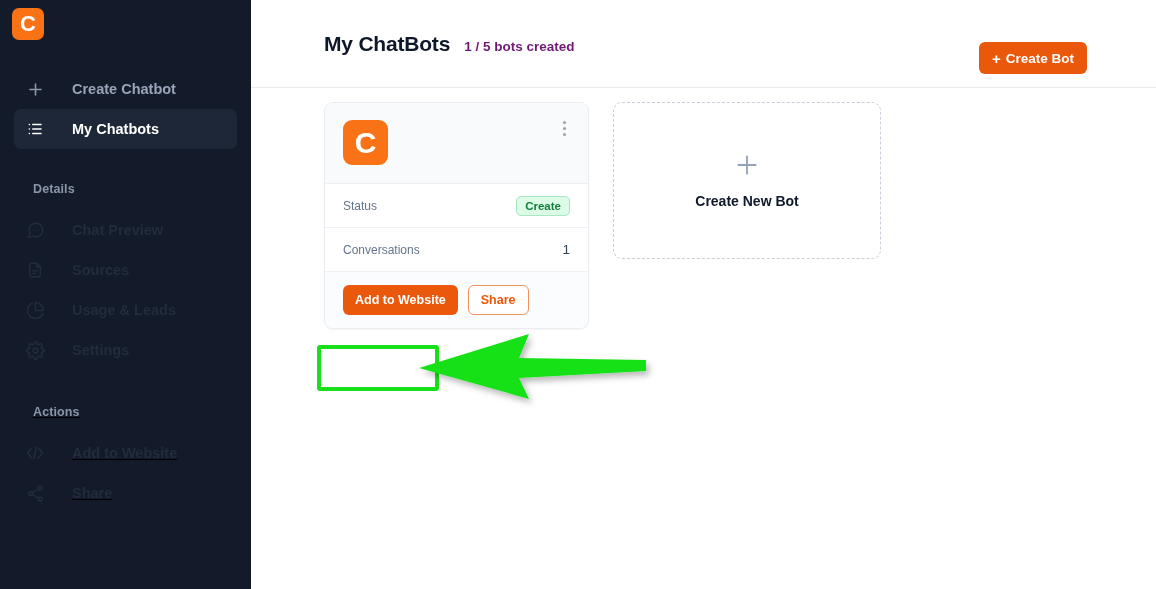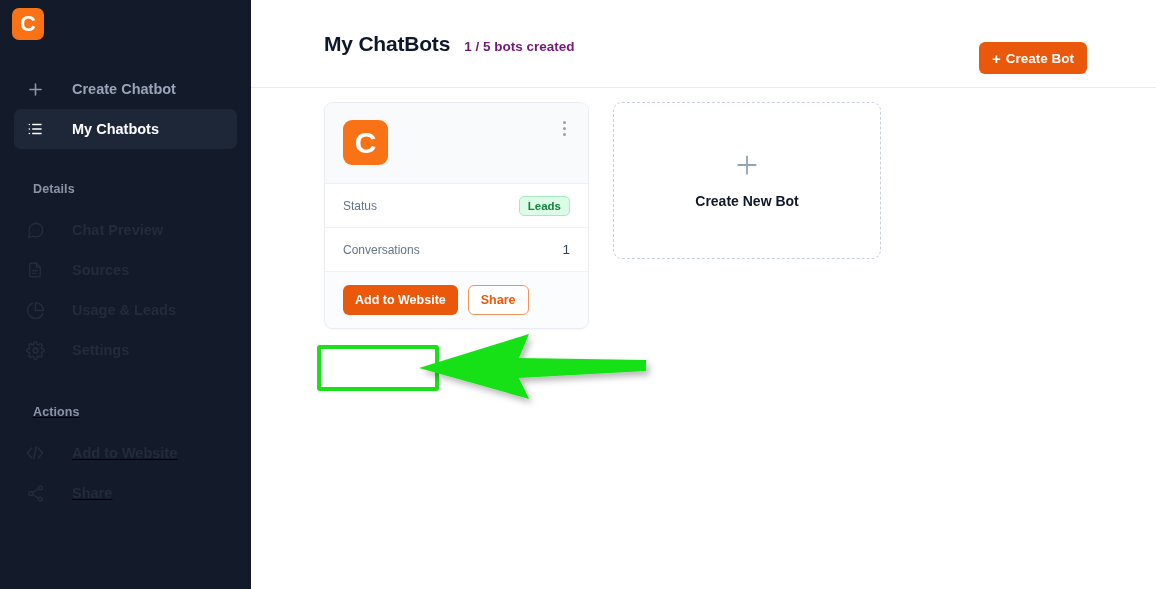--- a/index.html
+++ b/index.html
@@ -309,21 +309,21 @@
           <div class="bot-avatar">C</div>
           <div class="kebab">
             <i></i>
               <i></i>
               <i></i>
           </div>
         </div>
 
         <div class="stat-row">
           <span class="stat-label">Status</span>
-          <span class="badge">Leads</span>
+          <span class="badge">Create</span>
         </div>
 
         <div class="stat-row">
           <span class="stat-label">Conversations</span>
           <span class="stat-value">1</span>
         </div>
 
 
         <div class="card-footer">
           <button class="btn-primary">Add to Website</button>

